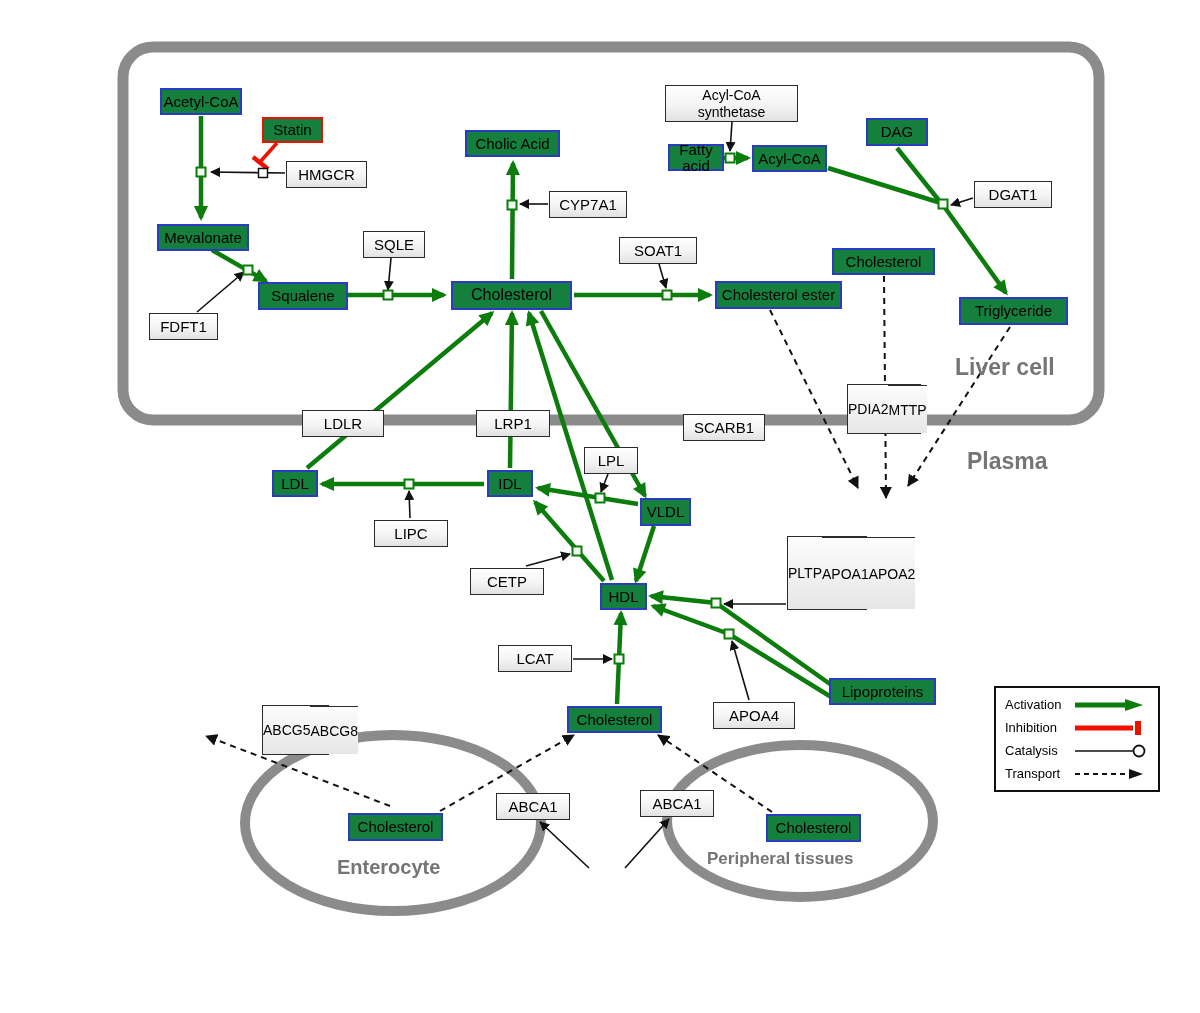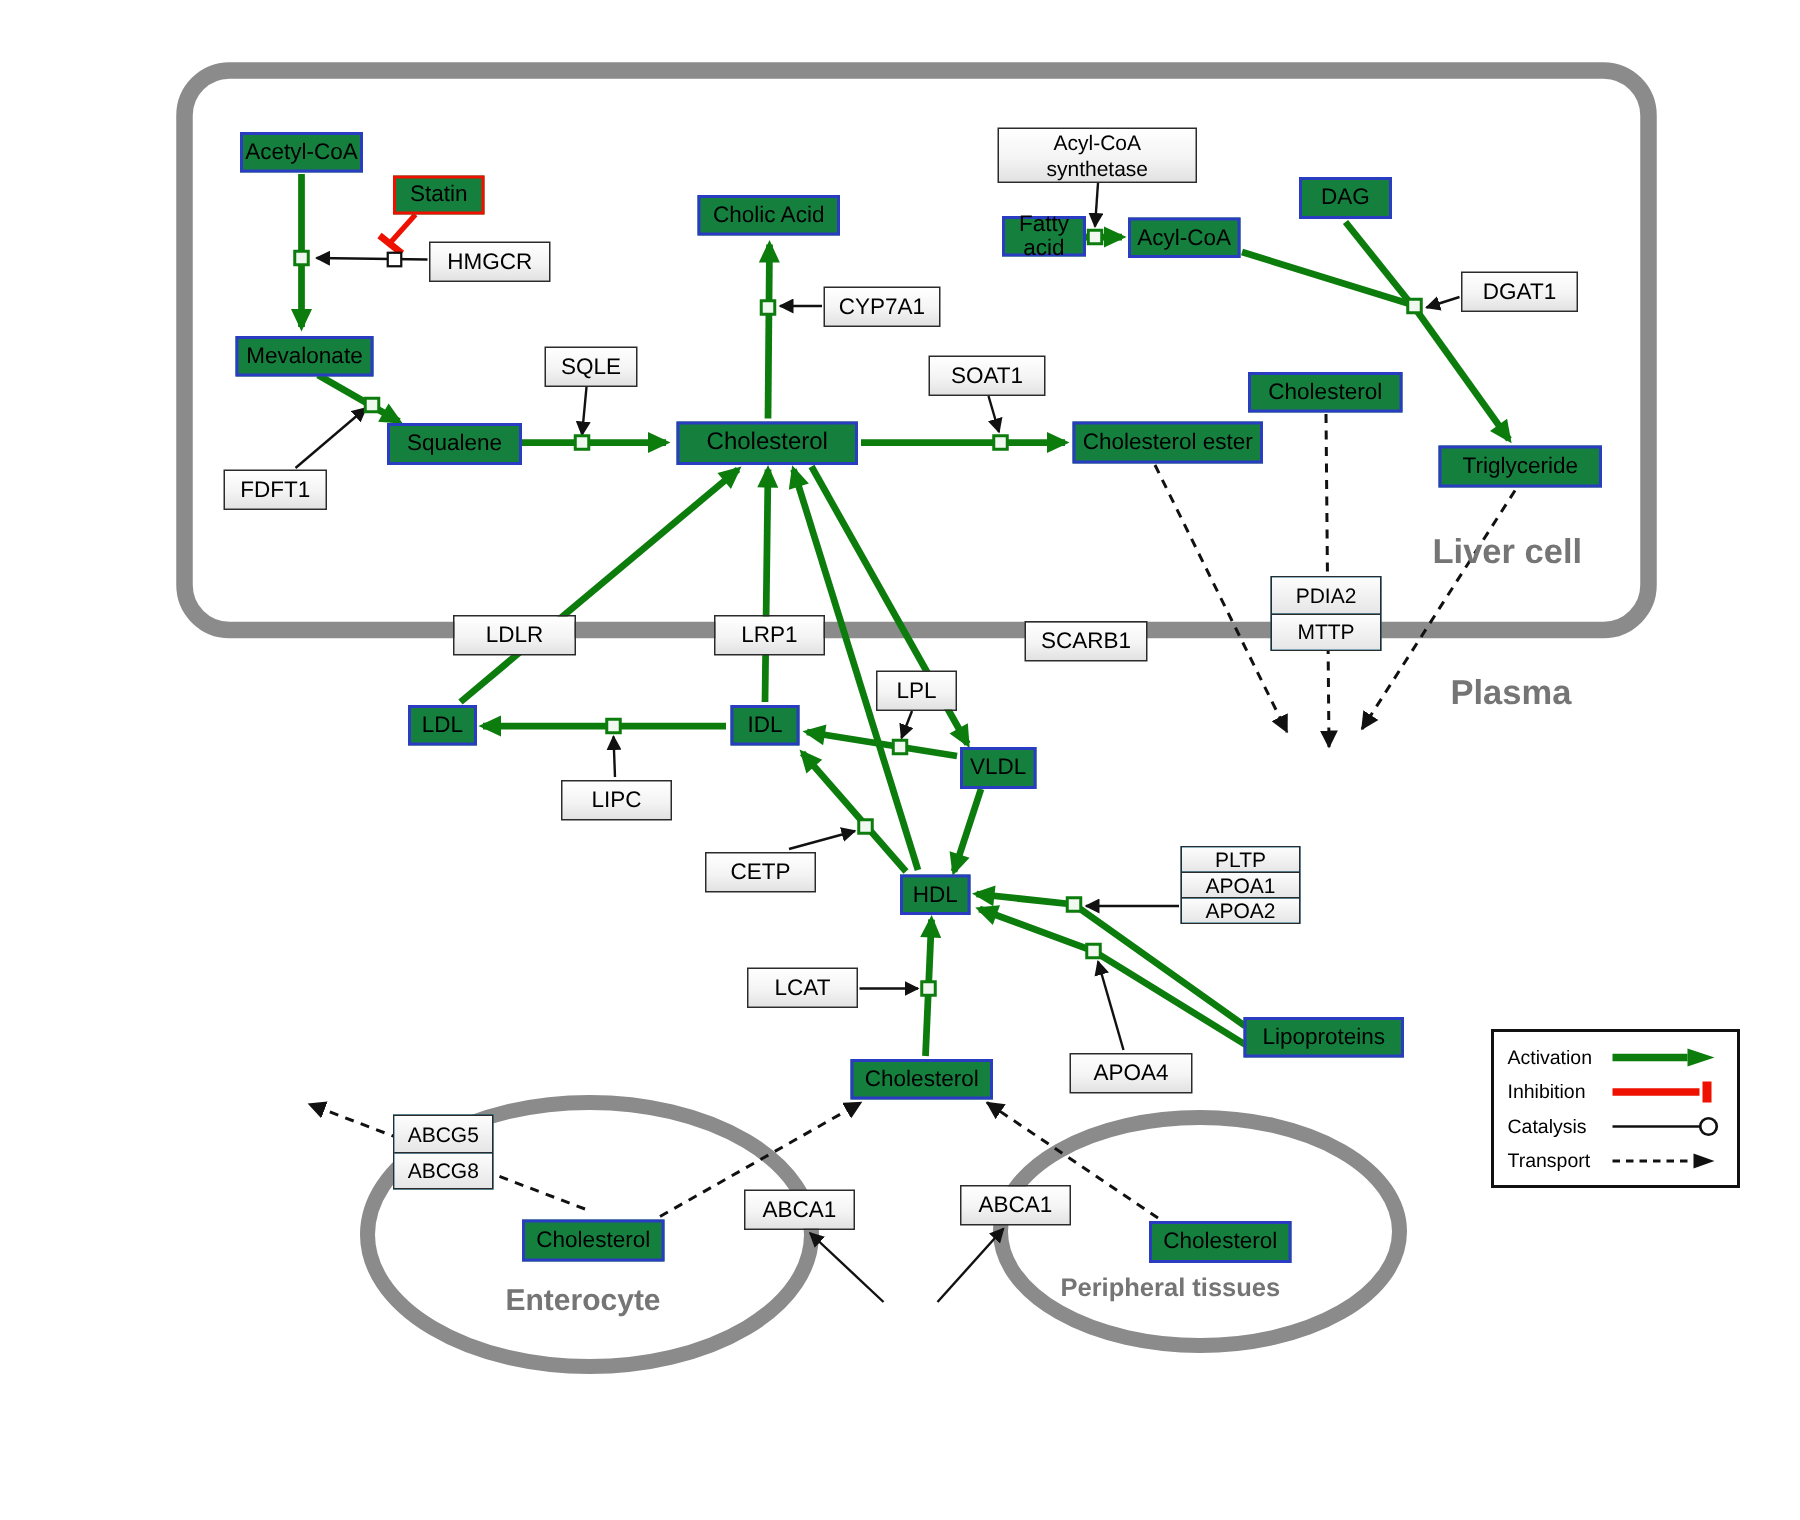--- a/index.html
+++ b/index.html
@@ -6,21 +6,21 @@
   body{font-family:"Liberation Sans",sans-serif;background:#fff;color:#000}
   #canvas{position:relative;width:1200px;height:1013px;background:#fff;overflow:hidden}
   #wires{position:absolute;left:0;top:0}
   .node{position:absolute;display:flex;align-items:center;justify-content:center;
         font-size:15px;text-align:center;line-height:1.05;background:#15803d}
   .met{border:2.2px solid #2a3cc2}
   .enz{border:1.4px solid #2b2b2b;background:linear-gradient(180deg,#ffffff 0%,#f4f4f4 55%,#e2e2e2 100%)}
   .statin{border:2.2px solid #ee1100}
   .big{font-size:16px}
   .two{flex-direction:column;font-size:14px;line-height:1.15}
-  .stack{position:absolute;display:flex;flex-direction:column;border:1.4px solid #2b2b2b;background:#0ea5e9}
+  .stack{position:absolute;display:flex;flex-direction:row;border:1.4px solid #2b2b2b;background:#b91c1c}
   .stack>div{flex:1;display:flex;align-items:center;justify-content:center;font-size:14px;
              border-top:1.4px solid #2b2b2b;background:linear-gradient(180deg,#fdfdfd 0%,#e6e6e6 100%)}
   .stack>div:first-child{border-top:none}
   .apo{position:absolute;display:grid;grid-template-columns:80px 80px;grid-auto-rows:24px;
        border:1.5px solid #2b2b2b;background:#fff}
   .apo>div{display:flex;align-items:center;justify-content:center;font-size:14px}
   .apo>div:nth-child(even){border-left:1.5px solid #2b2b2b}
   .apo>div:nth-child(n+3){border-top:1.5px solid #2b2b2b}
   .comp-label{position:absolute;font-weight:bold;color:#757575}
   .legend{position:absolute;left:994px;top:686px;width:166px;height:106px;border:2.5px solid #111;
@@ -163,26 +163,26 @@
   <div class="node enz" style="left:470px;top:568px;width:74px;height:27px">CETP</div>
   <div class="node enz" style="left:498px;top:645px;width:74px;height:27px">LCAT</div>
   <div class="node enz" style="left:713px;top:702px;width:82px;height:27px">APOA4</div>
   <div class="node enz" style="left:496px;top:793px;width:74px;height:27px">ABCA1</div>
   <div class="node enz" style="left:640px;top:790px;width:74px;height:27px">ABCA1</div>
 
   <div class="stack" style="left:847px;top:384px;width:74px;height:50px">
     <div>PDIA2</div>
     <div>MTTP</div>
   </div>
-  <div class="stack" style="left:787px;top:564px;width:80px;height:52px">
+  <div class="stack" style="left:787px;top:536px;width:80px;height:74px">
     <div>PLTP</div>
     <div>APOA1</div>
     <div>APOA2</div>
   </div>
-  <div class="stack" style="left:262px;top:743px;width:67px;height:50px">
+  <div class="stack" style="left:262px;top:705px;width:67px;height:50px">
     <div>ABCG5</div>
     <div>ABCG8</div>
   </div>
 
 
   <div class="comp-label" style="left:955px;top:354px;font-size:23px">Liver cell</div>
   <div class="comp-label" style="left:967px;top:448px;font-size:23px">Plasma</div>
   <div class="comp-label" style="left:337px;top:856px;font-size:20px">Enterocyte</div>
   <div class="comp-label" style="left:707px;top:849px;font-size:17px">Peripheral tissues</div>
 

